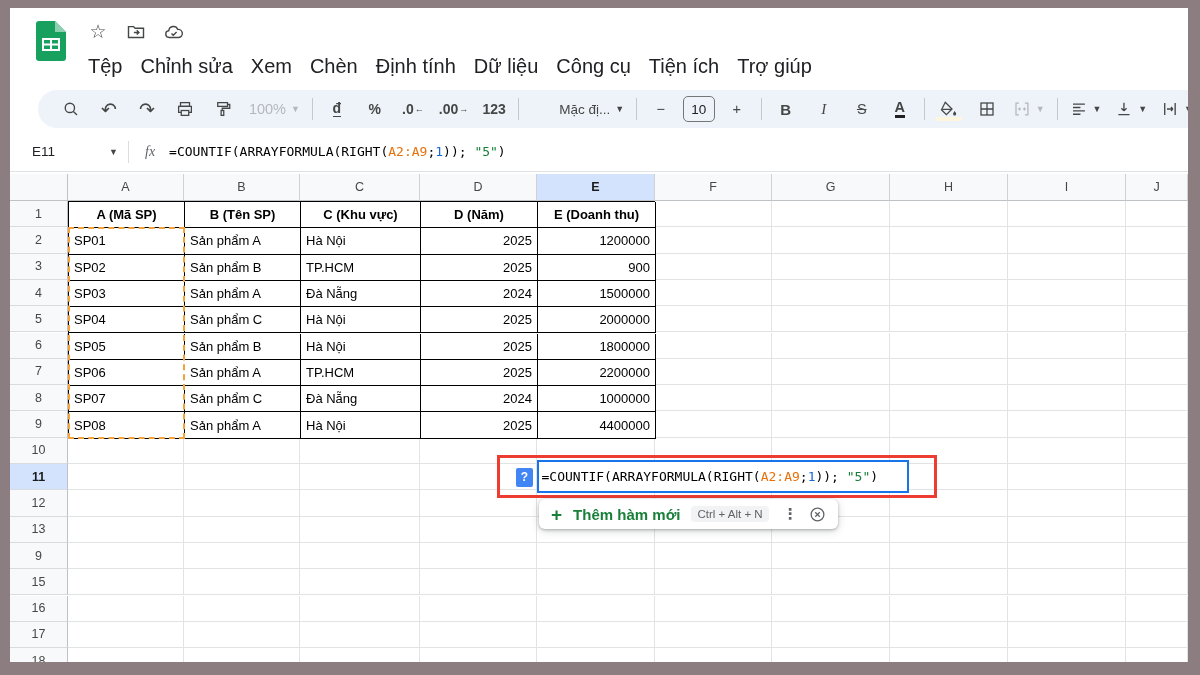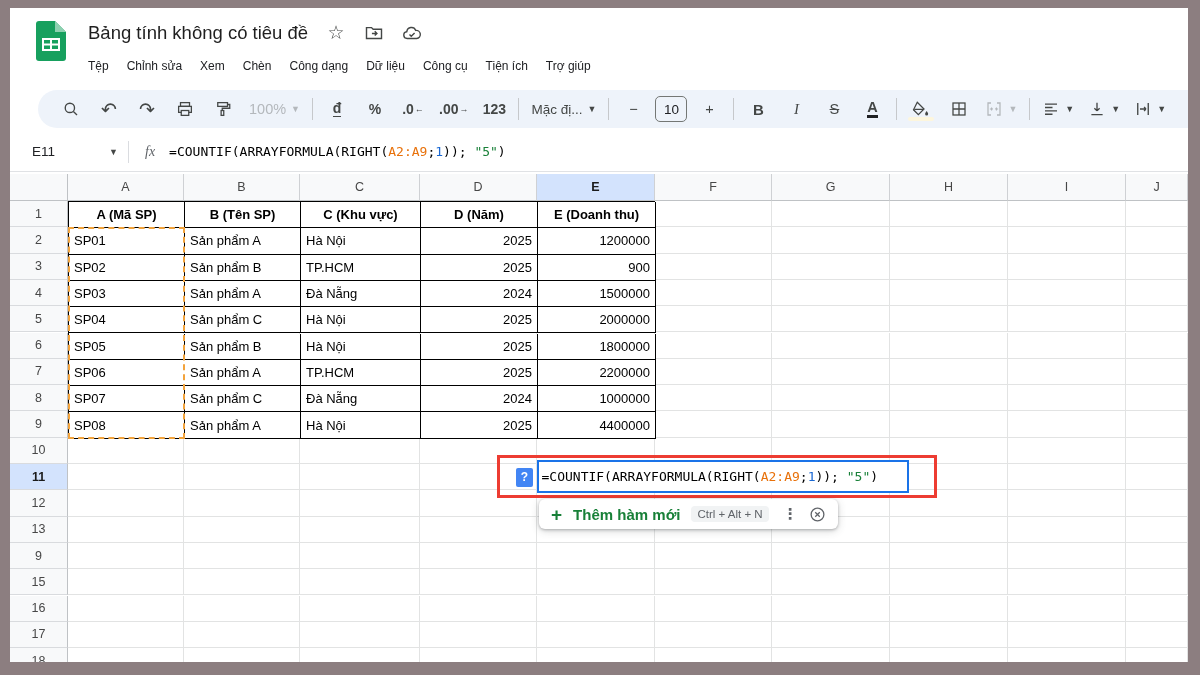--- a/index.html
+++ b/index.html
@@ -7,21 +7,21 @@
          font-family:"Liberation Sans","DejaVu Sans",sans-serif;-webkit-font-smoothing:antialiased;}
   #app{position:absolute;left:10px;top:8px;width:1178px;height:654px;background:#fff;overflow:hidden;}
 
   
   #sheets-logo{position:absolute;left:26px;top:13px;width:30px;height:40px;}
   #title-row{position:absolute;left:78px;top:14px;display:flex;align-items:center;gap:18px;}
   #doc-title{font-size:18.5px;color:#1f1f1f;white-space:nowrap;}
   .hdr-ic{width:20px;height:20px;color:#444746;display:inline-flex;align-items:center;justify-content:center;}
   .star-glyph{font-size:19px;color:#444746;line-height:20px;}
   #menu-row{position:absolute;left:69px;top:46px;display:flex;align-items:center;height:24px;}
-  .menu-item{padding:2px 9px;font-size:12px;color:#202124;border-radius:4px;white-space:nowrap;cursor:default;}
+  .menu-item{padding:2px 9px;font-size:20px;color:#202124;border-radius:4px;white-space:nowrap;cursor:default;}
 
   
   #toolbar{position:absolute;left:28px;top:82px;width:1162px;height:38px;background:#eef3fa;border-radius:19px 0 0 19px;
            display:flex;align-items:center;padding:0 0 0 14px;box-sizing:border-box;overflow:hidden;}
   .tbtn{display:inline-flex;align-items:center;justify-content:center;min-width:24px;height:28px;padding:0 7px;
         color:#444746;font-size:14.5px;border-radius:4px;position:relative;white-space:nowrap;}
   .tbtn svg{display:block;}
   .tsep{width:1px;height:22px;background:#c6c8cb;margin:0 5px;flex:none;}
   .dd{font-size:9px;color:#444746;margin-left:5px;}
   .disabled, .disabled .dd{color:#b4b8bc;}
@@ -92,21 +92,20 @@
   <div id="app">
 
     <svg id="sheets-logo" viewBox="0 0 30 40">
       <path d="M19 0H3a3 3 0 0 0-3 3v34a3 3 0 0 0 3 3h24a3 3 0 0 0 3-3V11L19 0z" fill="#17a05e"></path>
       <path d="M19 0v11h11L19 0z" fill="#8ed1b1"></path>
       <rect x="7" y="18" width="16" height="11" fill="none" stroke="#fff" stroke-width="2"></rect>
       <line x1="7" y1="23.5" x2="23" y2="23.5" stroke="#fff" stroke-width="2"></line>
       <line x1="15" y1="18" x2="15" y2="29" stroke="#fff" stroke-width="2"></line>
     </svg>
     <div id="title-row">
-      <span id="doc-title">Bảng tính không có tiêu đề</span>
       <span class="hdr-ic">
           <span class="star-glyph">☆</span>
         </span>
       <span class="hdr-ic">
         <svg width="20" height="20" viewBox="0 0 24 24">
             <path d="M3 5.5h6l2 2h10v11H3z" fill="none" stroke="#444746" stroke-width="1.7"></path>
             <path d="M9.5 12.5h6m-2.6-2.6 2.6 2.6-2.6 2.6" stroke="#444746" fill="none" stroke-width="1.7"></path>
           </svg>
       </span>
       <span class="hdr-ic">
@@ -114,21 +113,21 @@
             <path d="M6.3 18a4.1 4.1 0 0 1-.55-8.17A5.6 5.6 0 0 1 16.5 8.3 4.4 4.4 0 0 1 17.7 18z" fill="none" stroke="#444746" stroke-width="1.7"></path>
             <path d="M9 13.3l2.1 2.1 4-4" stroke="#444746" fill="none" stroke-width="1.7"></path>
           </svg>
       </span>
     </div>
     <div id="menu-row">
         <span class="menu-item">Tệp</span>
         <span class="menu-item">Chỉnh sửa</span>
         <span class="menu-item">Xem</span>
         <span class="menu-item">Chèn</span>
-        <span class="menu-item">Công dạng</span>
+        <span class="menu-item">Định tính</span>
         <span class="menu-item">Dữ liệu</span>
         <span class="menu-item">Công cụ</span>
         <span class="menu-item">Tiện ích</span>
         <span class="menu-item">Trợ giúp</span>
       </div>
 
     <div id="toolbar">
       <span class="tbtn">
         <svg width="18" height="18" viewBox="0 0 24 24">
             <circle cx="10.5" cy="10.5" r="6.2" fill="none" stroke="#444746" stroke-width="1.8"></circle>
@@ -172,21 +171,21 @@
         </span>
       <span class="tbtn">
           <span class="fmt">.00</span>
           <span class="sub-arr">→</span>
         </span>
       <span class="tbtn">
           <span class="fmt">123</span>
         </span>
       <span class="tsep"></span>
       <span class="tbtn" style="min-width:62px;justify-content:space-between;">
-        <span style="font-size:13.5px;">Mặc đị...</span>
+        <span style="font-size:13.5px;margin-left:28px;">Mặc đị...</span>
           <span class="dd">▼</span>
       </span>
       <span class="tsep"></span>
       <span class="tbtn">−</span>
       <span id="font-size-box">10</span>
       <span class="tbtn">+</span>
       <span class="tsep"></span>
       <span class="tbtn">
           <span class="bold-b">B</span>
         </span>

